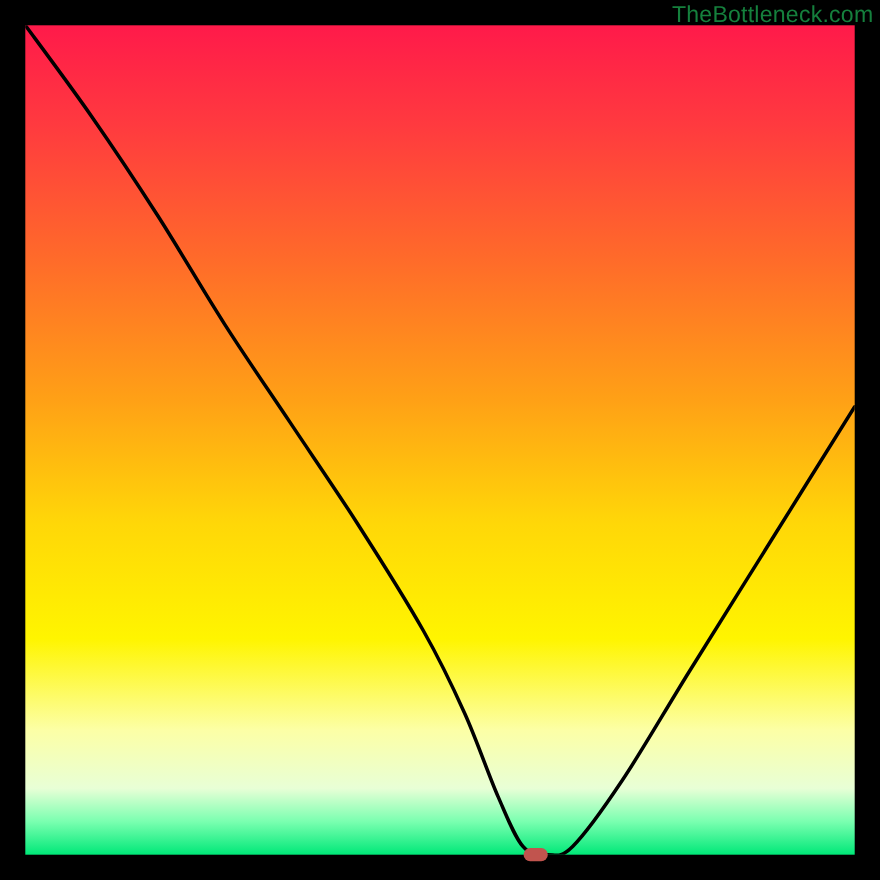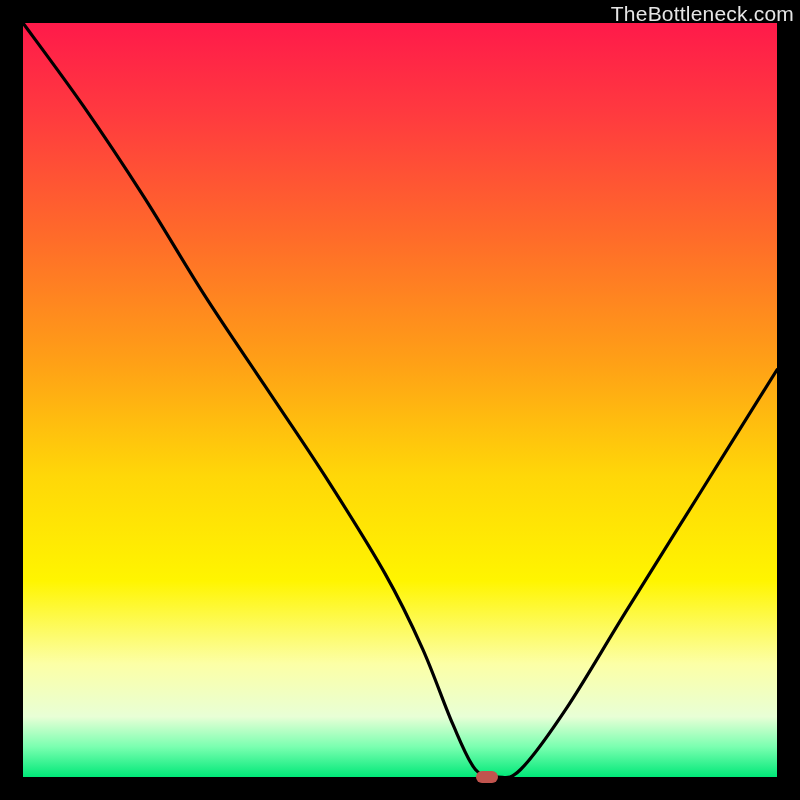--- a/index.html
+++ b/index.html
@@ -35,21 +35,21 @@
       #00e878 100%
     );
   }
   .watermark {
     position: absolute;
     top: 2px;
     right: 6px;
     font-family: Arial, Helvetica, sans-serif;
     font-size: 21px;
     font-weight: 500;
-    color: #e5e5e5;
+    color: #15803d;
     letter-spacing: 0.2px;
   }
   svg.curve {
     position: absolute;
     left: 0;
     top: 0;
     width: 754px;
     height: 754px;
   }
   .marker {

